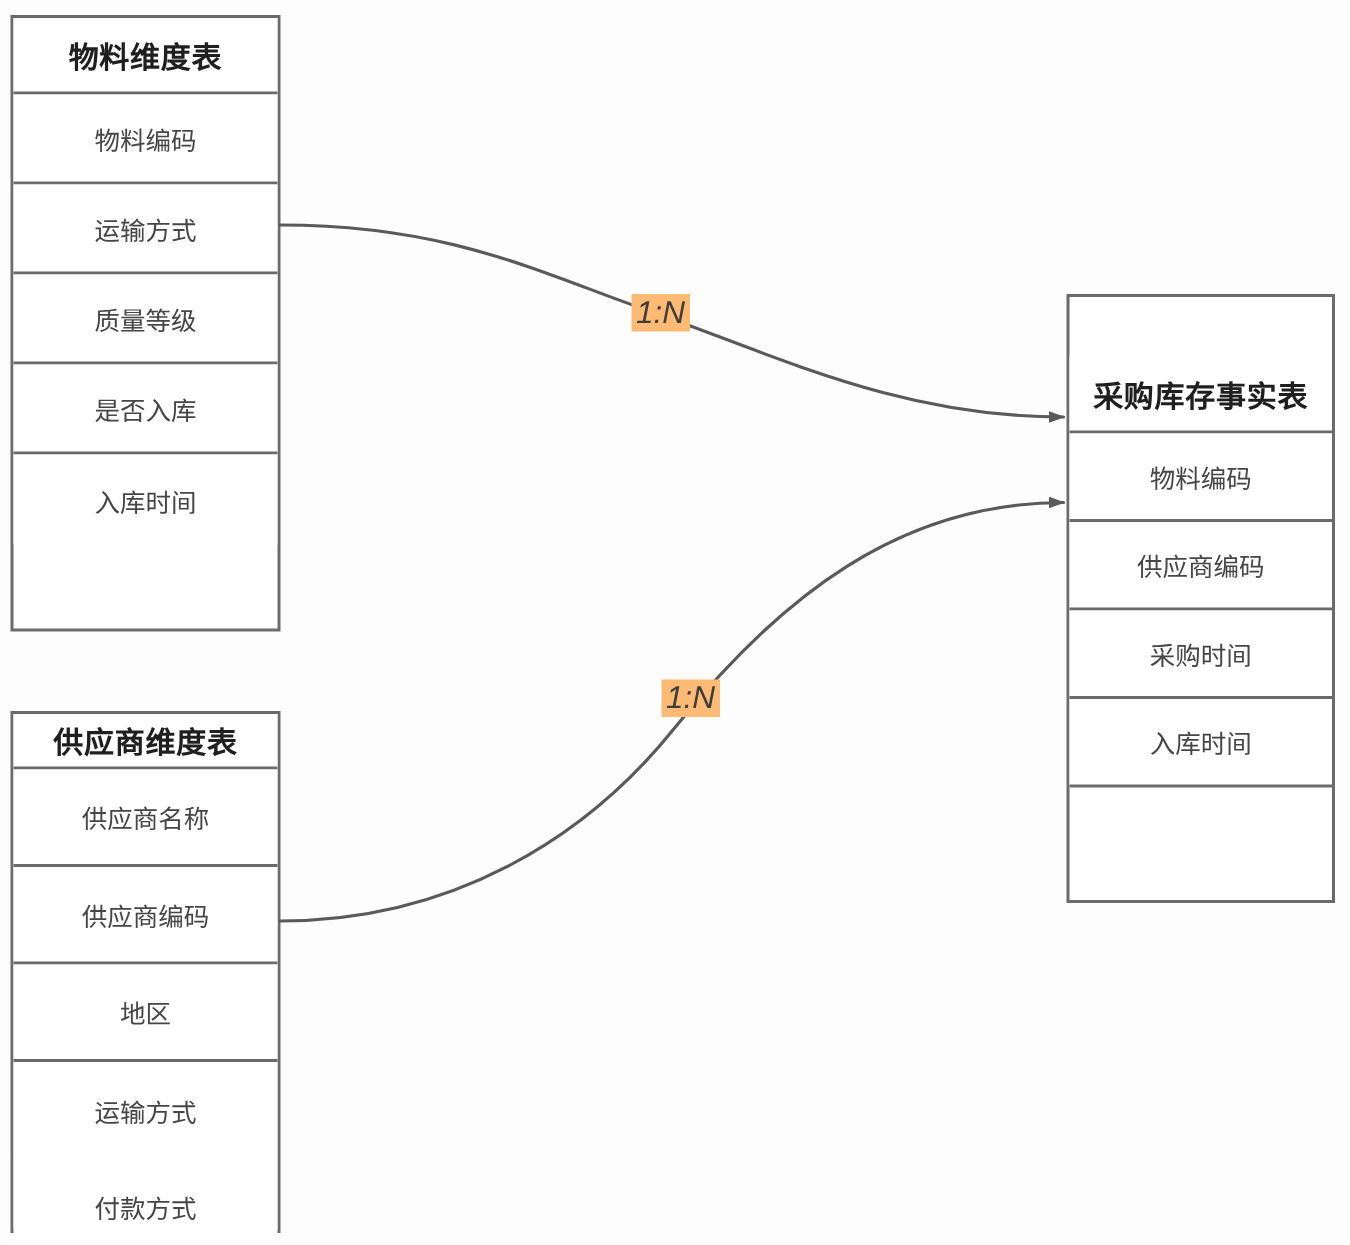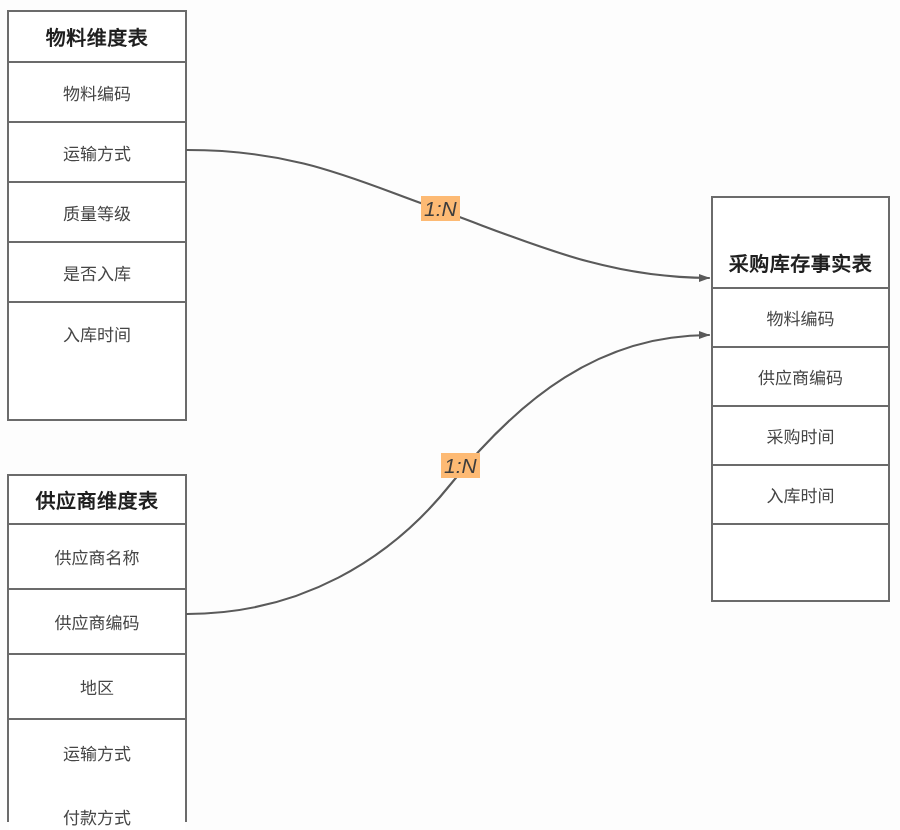--- a/index.html
+++ b/index.html
@@ -53,21 +53,21 @@
   .entity-row.last {
     border-bottom: none;
   }
 
   
   #entity-material        { left: 7px;   top: 10px;  width: 180px; height: 411px; }
   #entity-material .entity-header { height: 51px; }
   #entity-material .entity-row    { height: 60px; }
 
   #entity-supplier        { left: 7px;   top: 474px; width: 180px; height: 348px; }
-  #entity-supplier .entity-header { height: 49px; font-family: Liberation Mono, monospace; }
+  #entity-supplier .entity-header { height: 37px; font-family: Liberation Mono, monospace; }
   #entity-supplier .entity-row    { height: 65px; }
 
   #entity-fact            { left: 711px; top: 196px; width: 179px; height: 406px; }
   #entity-fact .entity-header { height: 52px; margin-top: 39px; }
   #entity-fact .entity-row    { height: 59px; }
 
   
   #connector-layer {
     position: absolute;
     left: 0;

